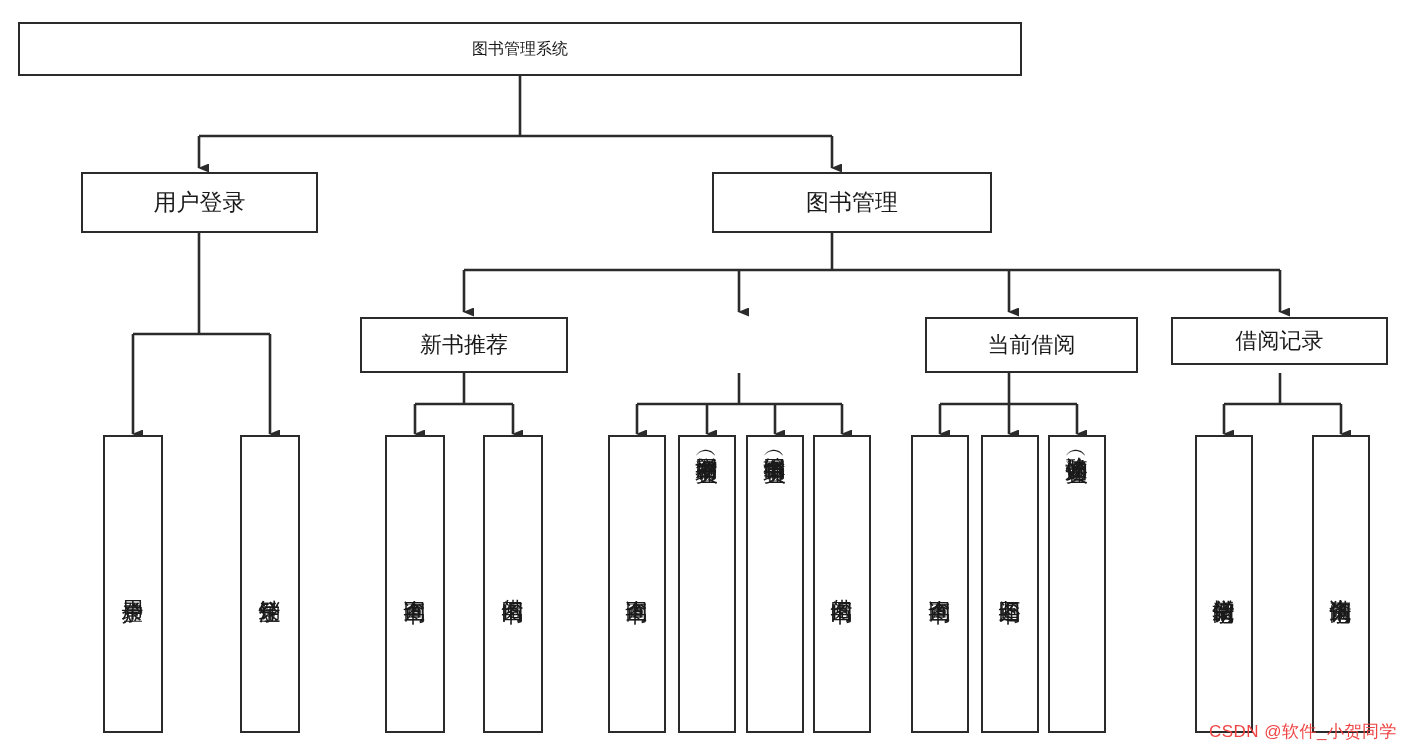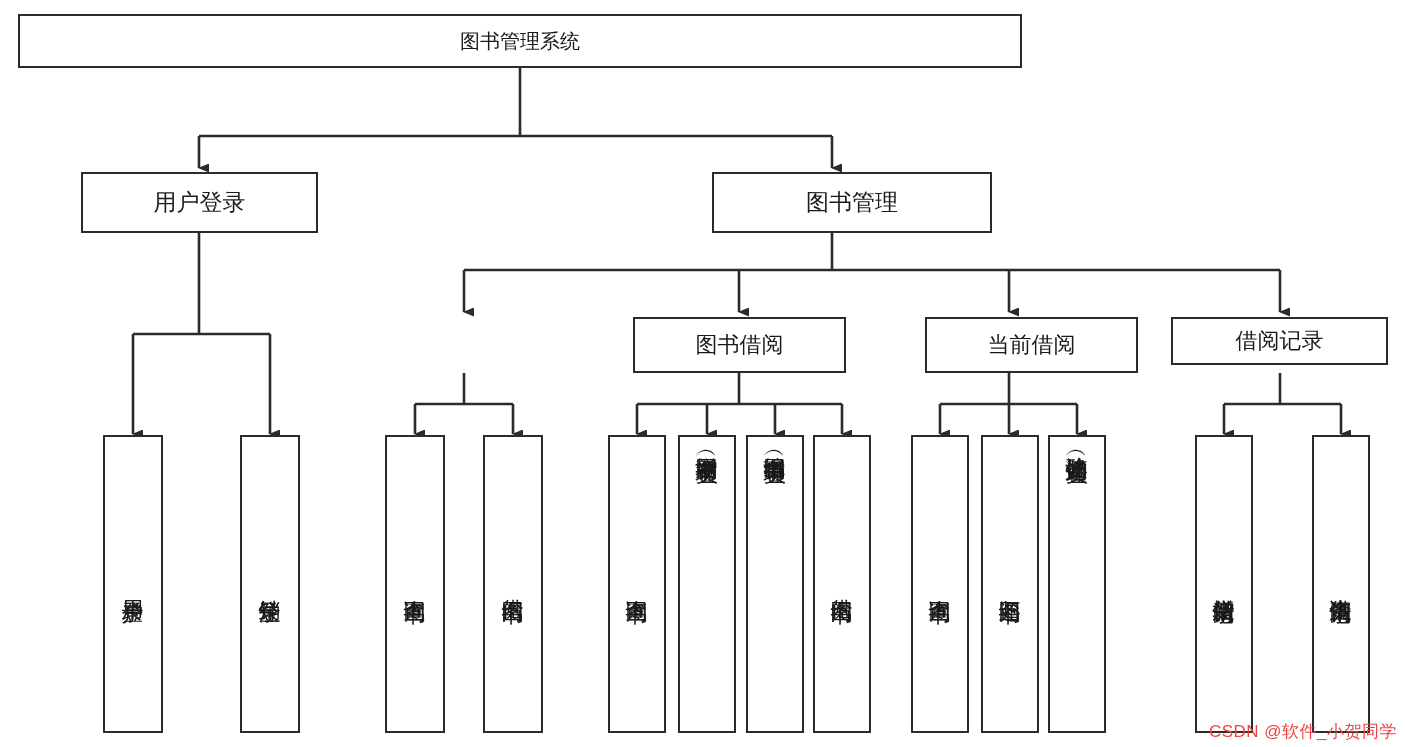--- a/index.html
+++ b/index.html
@@ -32,21 +32,22 @@
     border: 2px solid #2b2b2b;
     background: #ffffff;
     color: #1a1a1a;
     display: flex;
     align-items: center;
     justify-content: center;
     text-align: center;
     line-height: 1.05;
   }
   .node.level-0 {
-    font-size: 20px;
+    font-size: 16px;
+    margin-top: 8px;
   }
   .node.level-1 {
     font-size: 23px;
   }
   .node.level-2 {
     font-size: 22px;
   }
   
   .node.vertical {
     writing-mode: vertical-rl;
@@ -136,24 +137,24 @@
   </div>
 
   <div class="node level-1" style="left:81px; top:172px; width:237px; height:61px;">
     <span class="node-label">用户登录</span>
   </div>
 
   <div class="node level-1" style="left:712px; top:172px; width:280px; height:61px;">
     <span class="node-label">图书管理</span>
   </div>
 
-
-  <div class="node level-2" style="left:633px; top:317px; width:213px; height:56px;">
-    <span class="node-label">图书借阅</span>
-  </div>
+  <div class="node level-2" style="left:360px; top:317px; width:208px; height:56px;">
+    <span class="node-label">新书推荐</span>
+  </div>
+
 
   <div class="node level-2" style="left:925px; top:317px; width:213px; height:56px;">
     <span class="node-label">当前借阅</span>
   </div>
 
   <div class="node level-2" style="left:1171px; top:317px; width:217px; height:48px;">
     <span class="node-label">借阅记录</span>
   </div>
 
   <div class="node level-2 vertical align-center" style="left:103px; top:435px; width:60px; height:298px;">

